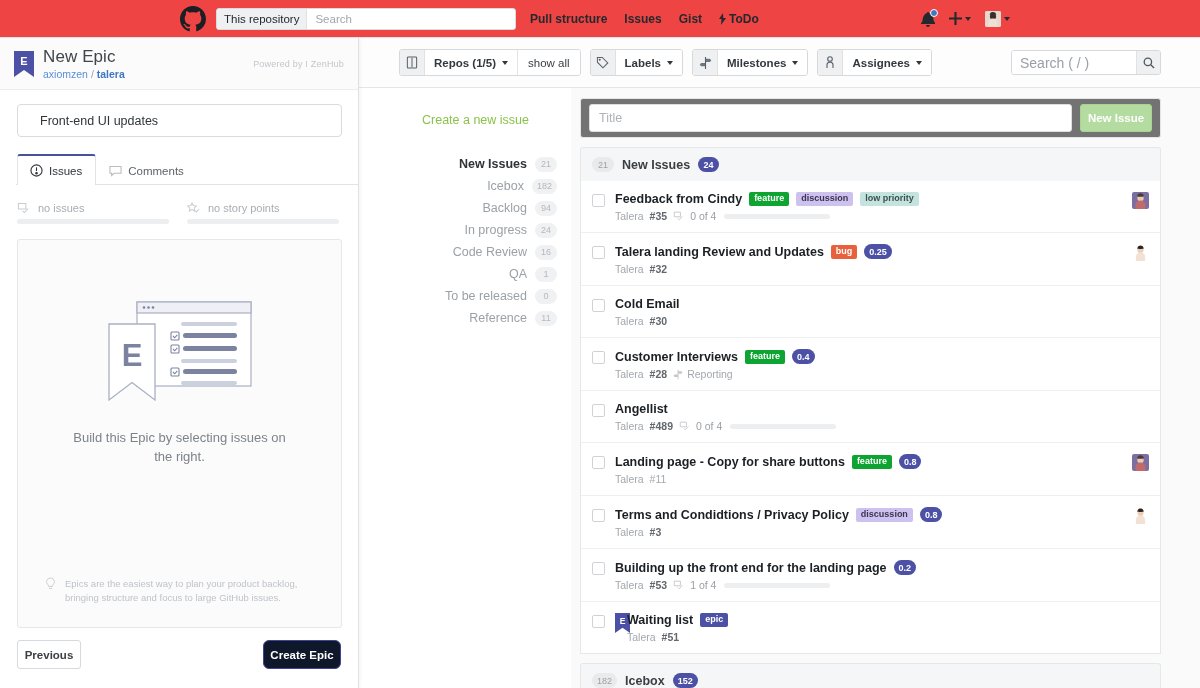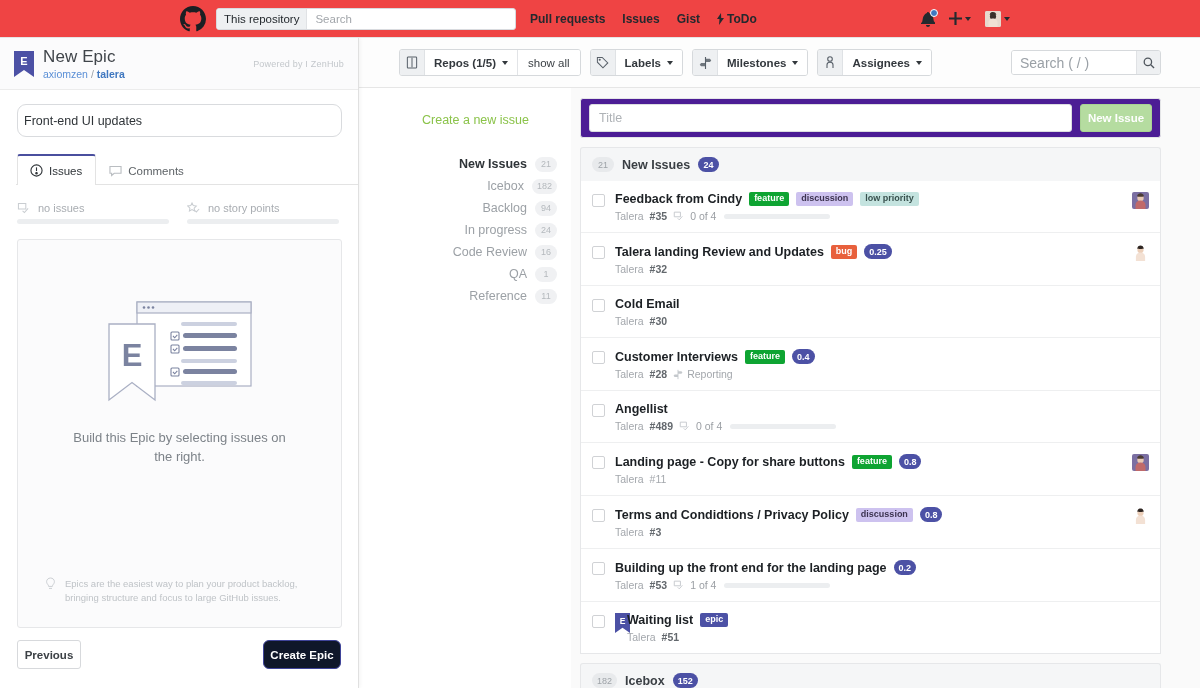--- a/index.html
+++ b/index.html
@@ -117,22 +117,22 @@
   .epic-sub { font-size: 10.5px; margin-top: 1px; }
   .epic-sub .owner { color: #5a8fd6; }
   .epic-sub .slash { color: #9aa0a6; }
   .epic-sub .repo { color: #4078c0; font-weight: bold; }
   .powered {
     position: absolute; right: 14px; top: 21px;
     font-size: 9px; color: #c3c7cb; letter-spacing: .2px;
   }
   .epic-body { padding: 14px 17px 0 17px; }
   .title-input {
-    width: 325px; height: 33px; border: 1px solid #d9dbde; border-radius: 9px;
-    padding: 0 6px; font-size: 12.5px; color: #2f3438;
+    width: 325px; height: 33px; border: 1px solid #d9dbde; border-radius: 4px;
+    padding: 0 22px; font-size: 12.5px; color: #2f3438;
     font-family: "Liberation Sans", sans-serif; outline: none;
   }
   .tabs {
     display: flex; margin-top: 17px; border-bottom: 1px solid #e3e3e3;
     margin-left: -1px; padding-left: 1px; width: 342px;
   }
   .tab {
     display: flex; align-items: center; gap: 6px;
     padding: 9px 13px 8px 12px; font-size: 11.5px; color: #5e6367;
     cursor: pointer; border: 1px solid transparent; border-bottom: none;
@@ -200,21 +200,21 @@
     color: #b4b9bd; font-size: 9px; display: flex; align-items: center;
     justify-content: center; padding: 0 5px;
   }
 
   
   .issues-col {
     position: absolute; top: 88px; left: 571px; width: 629px; height: 600px;
     background: #fafafa; overflow: hidden;
   }
   .newissue-bar {
-    margin: 10px 39px 0 9px; height: 40px; background: #4c1d95;
+    margin: 10px 39px 0 9px; height: 40px; background: #737373;
     border: 1px solid #e4e5e7; border-radius: 3px;
     display: flex; align-items: center; padding: 0 8px; gap: 8px;
   }
   .newissue-bar input {
     flex: 1; height: 28px; border: 1px solid #dcdee0; border-radius: 3px;
     padding: 0 9px; font-size: 12.5px; outline: none;
     font-family: "Liberation Sans", sans-serif;
   }
   .newissue-bar input::placeholder { color: #aeb2b6; }
   .btn-newissue {
@@ -288,21 +288,21 @@
   <svg class="gh-logo" viewBox="0 0 16 16" fill="currentColor">
       <path d="M8 0C3.58 0 0 3.58 0 8c0 3.54 2.29 6.53 5.47 7.59.4.07.55-.17.55-.38 0-.19-.01-.82-.01-1.49-2.01.37-2.53-.49-2.69-.94-.09-.23-.48-.94-.82-1.13-.28-.15-.68-.52-.01-.53.63-.01 1.08.58 1.23.82.72 1.21 1.87.87 2.33.66.07-.52.28-.87.51-1.07-1.78-.2-3.64-.89-3.64-3.95 0-.87.31-1.59.82-2.15-.08-.2-.36-1.02.08-2.12 0 0 .67-.21 2.2.82.64-.18 1.32-.27 2-.27s1.36.09 2 .27c1.53-1.04 2.2-.82 2.2-.82.44 1.1.16 1.92.08 2.12.51.56.82 1.27.82 2.15 0 3.07-1.87 3.75-3.65 3.95.29.25.54.73.54 1.48 0 1.07-.01 1.93-.01 2.2 0 .21.15.46.55.38A8.01 8.01 0 0 0 16 8c0-4.42-3.58-8-8-8z"></path>
     </svg>
 
   <div class="gh-searchwrap">
     <span class="gh-scope">This repository</span>
     <input class="gh-searchinput" placeholder="Search" style="">
   </div>
 
   <div class="gh-navlinks">
-    <a>Pull requests</a>
+    <a>Pull structure</a>
     <a>Issues</a>
     <a>Gist</a>
     <a class="gh-todo">
       <svg width="7" height="12" viewBox="0 0 7 12" fill="currentColor">
           <path d="M4 0L0 6h2.5L2 12 7 5H4.2L4 0z"></path>
         </svg>
       <span>ToDo</span>
     </a>
   </div>
 
@@ -532,20 +532,24 @@
     </div>
     <div class="pipe-row">
       <span class="pipe-name">Code Review</span>
       <span class="pipe-count">16</span>
     </div>
     <div class="pipe-row">
       <span class="pipe-name">QA</span>
       <span class="pipe-count">1</span>
     </div>
     <div class="pipe-row">
+      <span class="pipe-name">To be released</span>
+      <span class="pipe-count">0</span>
+    </div>
+    <div class="pipe-row">
       <span class="pipe-name">Reference</span>
       <span class="pipe-count">11</span>
     </div>
   </div>
 </div>
 
 <div class="issues-col">
 
   <div class="newissue-bar">
     <input placeholder="Title" style="">

